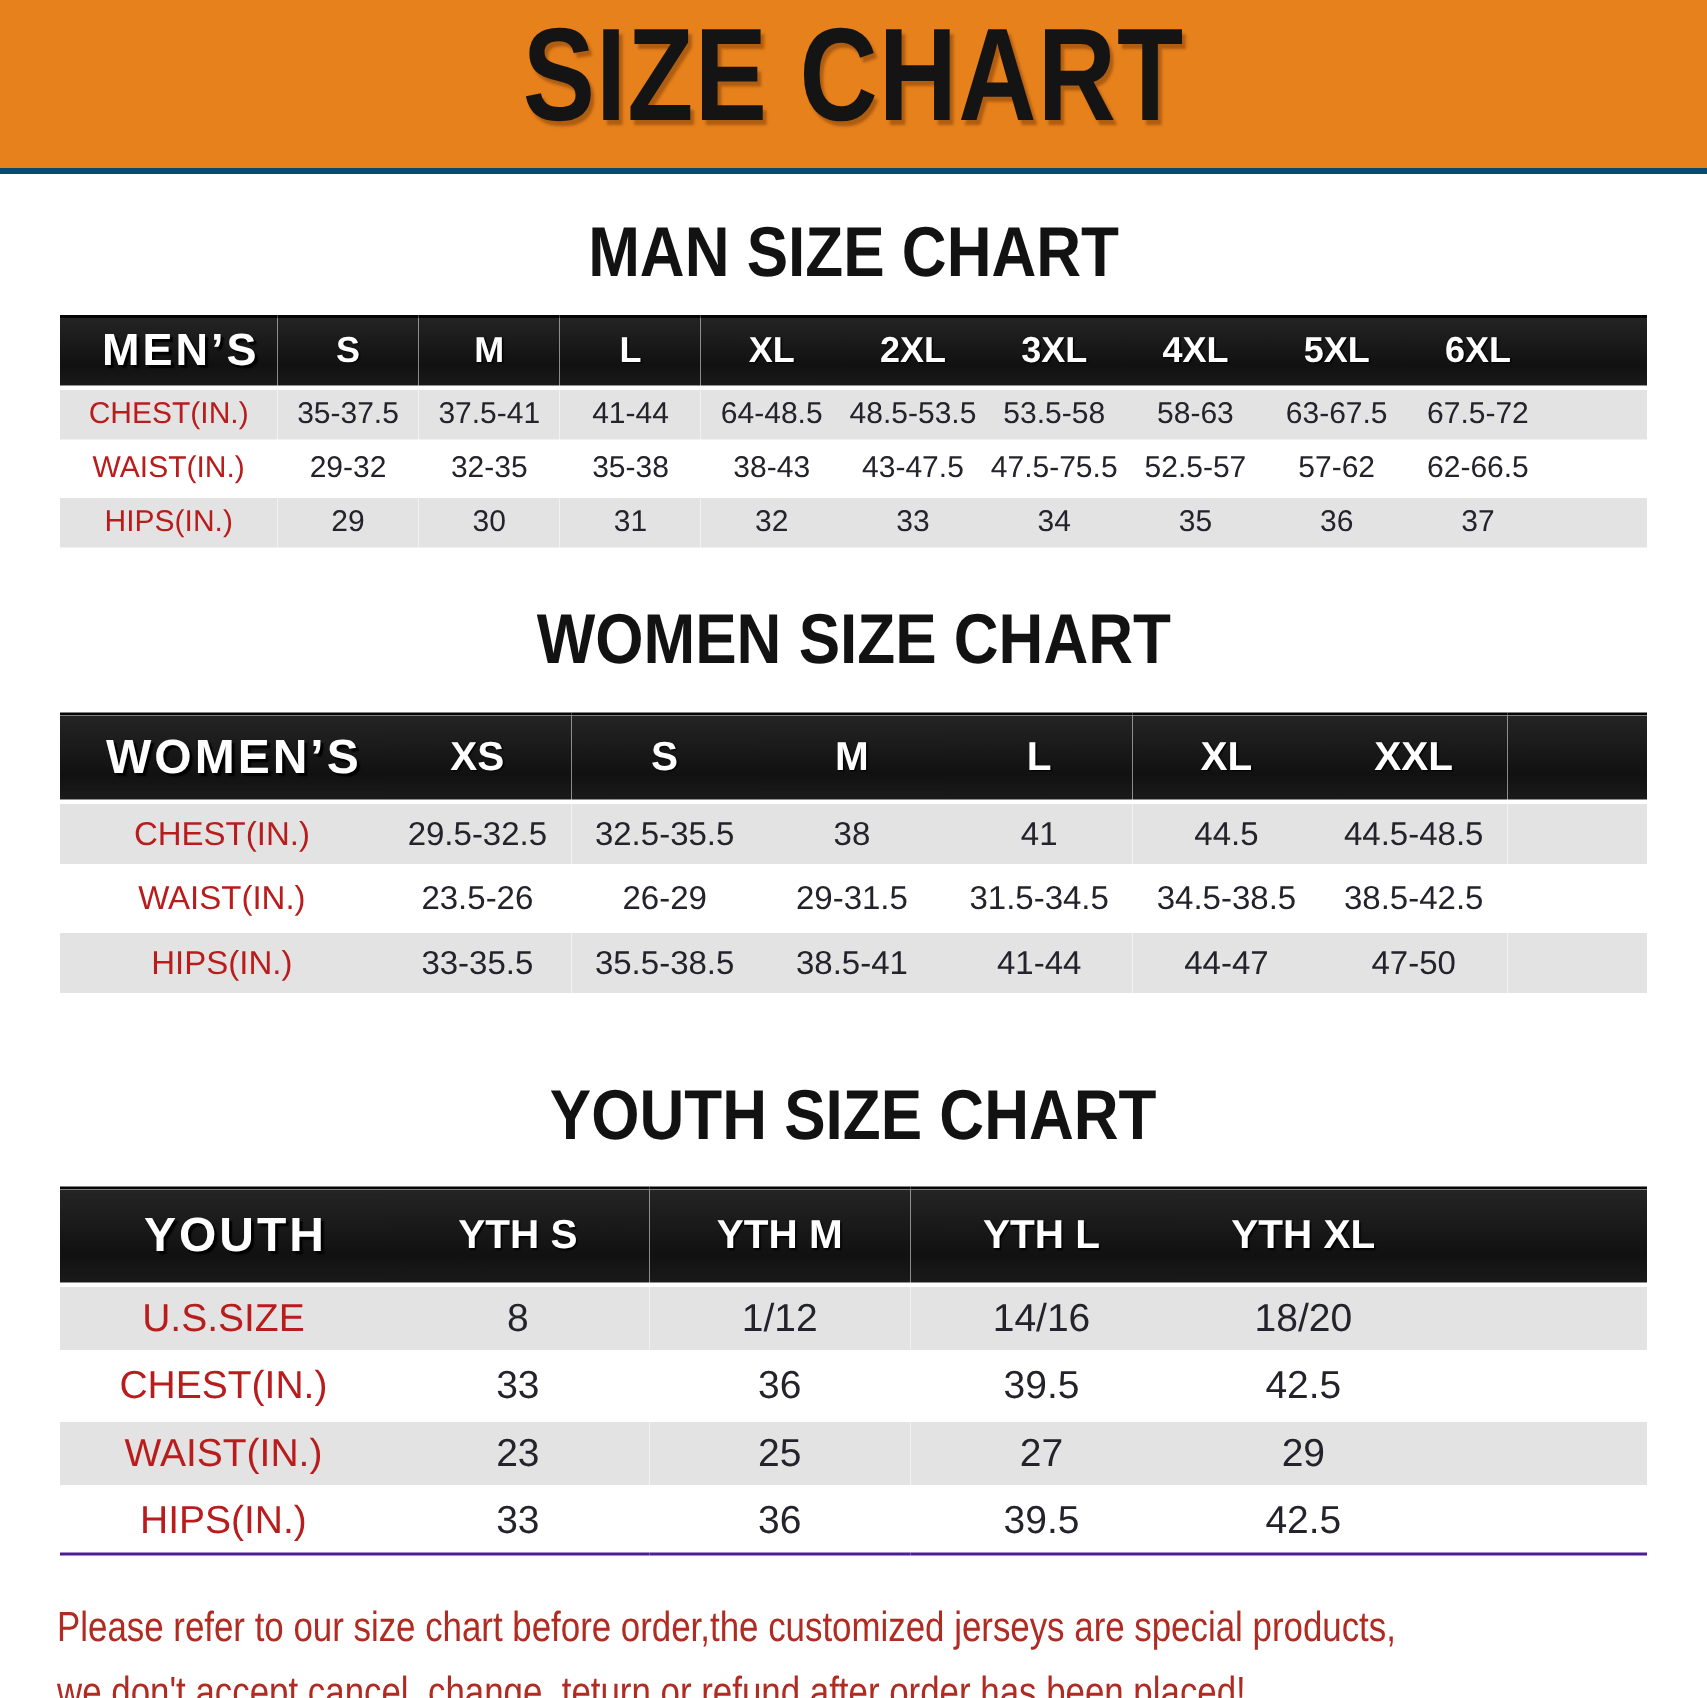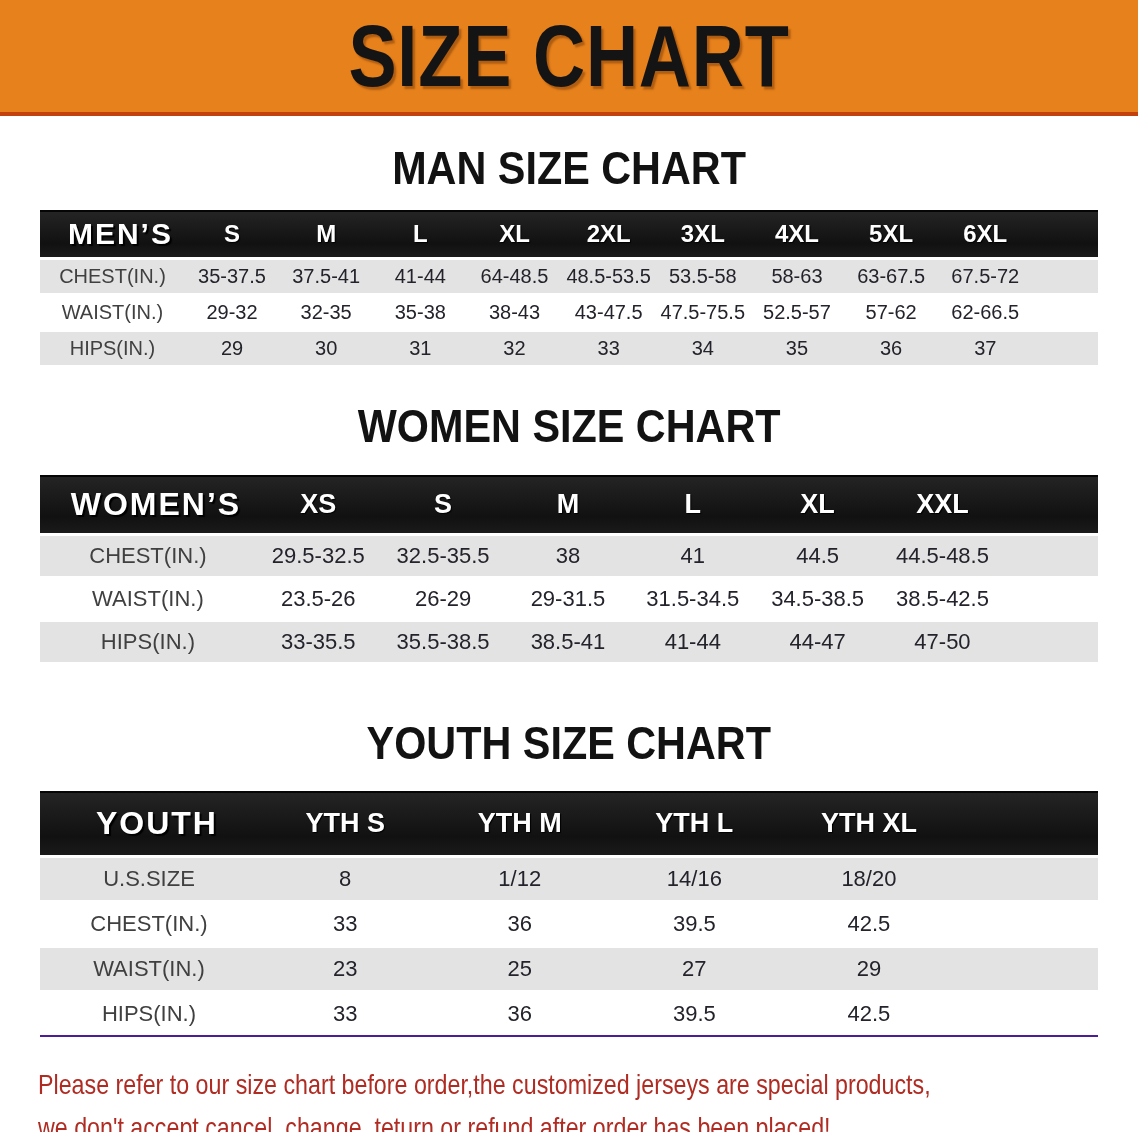--- a/index.html
+++ b/index.html
@@ -6,22 +6,22 @@
   html, body {
     width: 1138px; height: 1132px;
     background: #ffffff;
     font-family: "Liberation Sans", sans-serif;
     overflow: hidden;
   }
   
   .banner {
     height: 116px;
     background: #E7811B;
-    border-bottom: 4px solid #c2410c;
-    display: flex; align-items: center; justify-content: center;
+    border-bottom: 4px solid #0c4a6e;
+    display: flex; align-items: flex-start; justify-content: center;
   }
   .banner .banner-text {
     display: inline-block;
     font-size: 88px; font-weight: 700; line-height: 100px;
     color: #141414;
     letter-spacing: 1px;
     transform: scaleX(0.82);
     text-shadow: 3px 3px 2px rgba(70,25,0,0.35);
     white-space: nowrap;
   }
@@ -58,36 +58,36 @@
     font-weight: 700; letter-spacing: 2px;
     text-shadow: 2px 2px 1px #000;
   }
   thead th.size { font-weight: 700; text-shadow: 1px 1px 1px #000; }
   tbody td { color: #23232b; }
   tbody tr:nth-child(odd) td {
     background: #E3E3E3;
     border-top: 3px solid #ffffff;
     border-bottom: 3px solid #ffffff;
   }
-  td.rowlabel { color: #404040; }
+  td.rowlabel { color: #b91c1c; }
   
   .men-table { margin-top: 18px; }
   .men-table thead th { height: 47px; font-size: 24px; text-align: center; }
   .men-table th.corner { font-size: 30px; }
   .men-table tbody td { height: 36px; font-size: 20px; }
   
   .women-table { margin-top: 25px; }
   .women-table thead th { height: 59px; font-size: 27px; }
   .women-table th.corner { font-size: 32px; }
   .women-table tbody td { height: 43px; font-size: 22px; }
   
   .youth-table { margin-top: 24px; border-bottom: 2px solid #4c1d95; }
   .youth-table thead th { height: 64px; font-size: 27px; }
   .youth-table th.corner { font-size: 32px; }
-  .youth-table tbody td { height: 45px; font-size: 22px; }
+  .youth-table tbody td { height: 45px; font-size: 26px; }
   
   .disclaimer {
     margin: 26px 0 0 38px;
     color: #B02B22;
     font-size: 28px; line-height: 43px;
     transform: scaleX(0.83);
     transform-origin: left center;
     white-space: nowrap;
   }
 </style>

